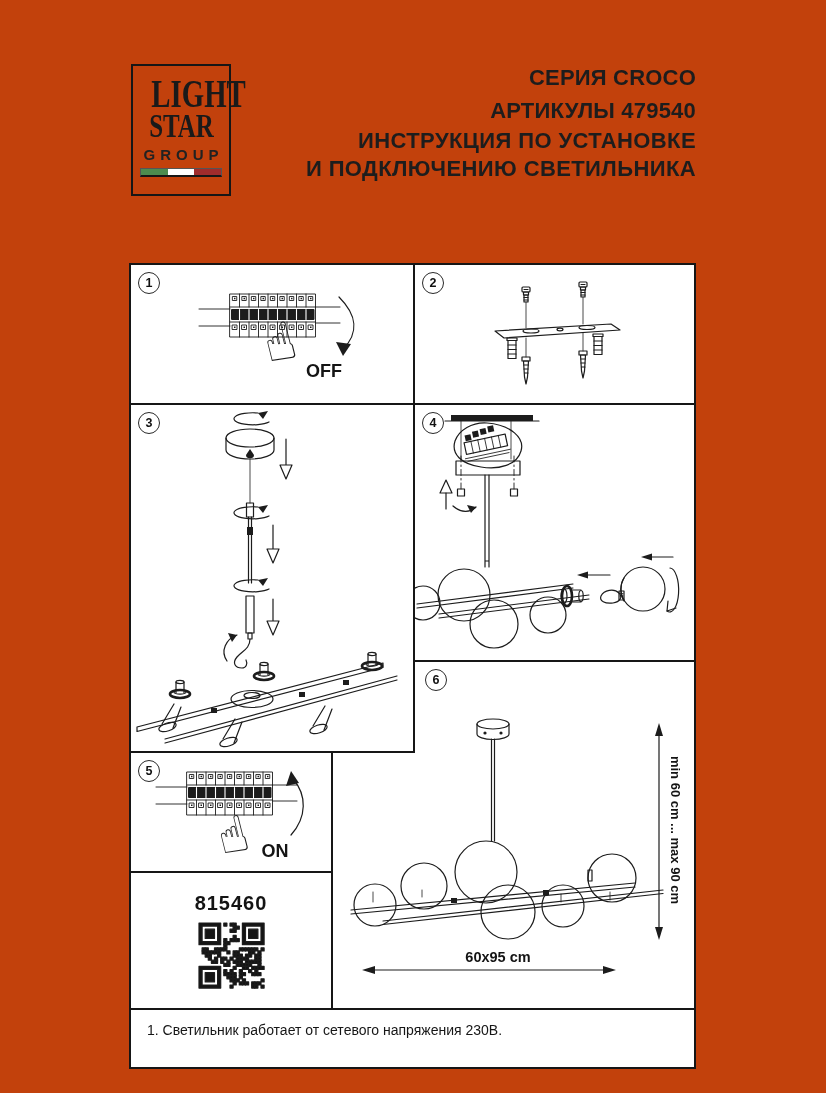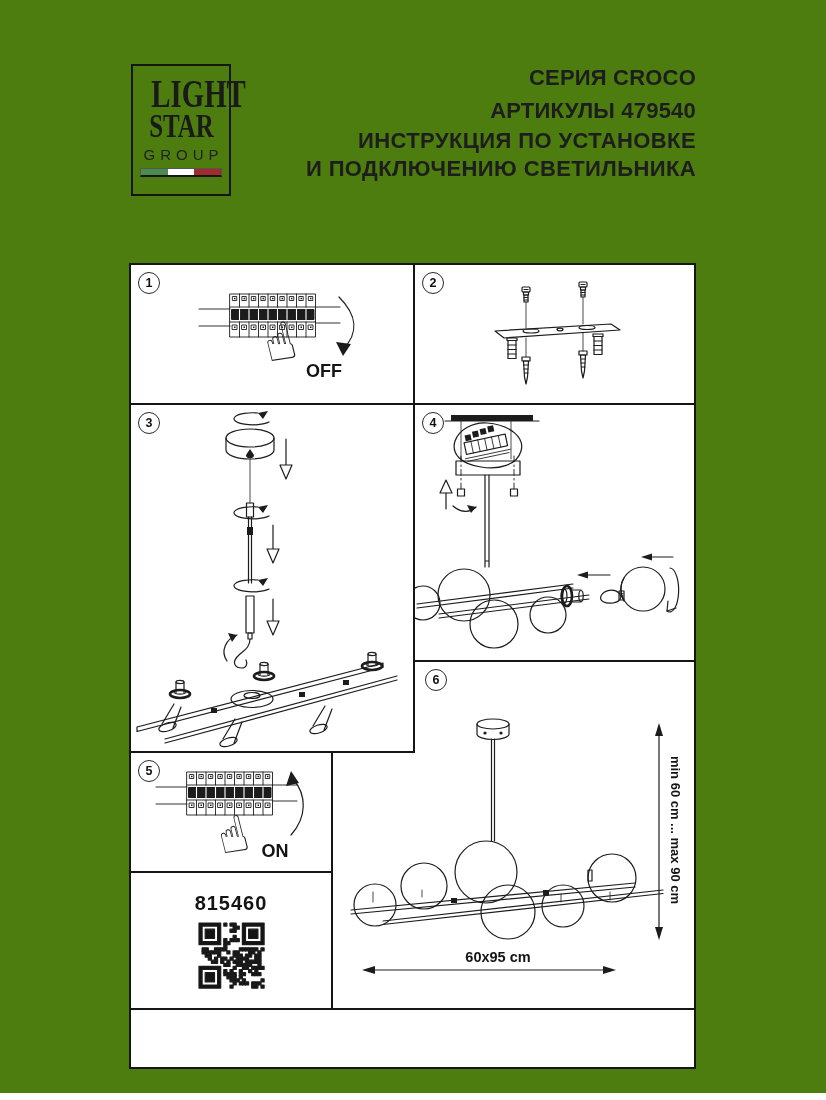--- a/index.html
+++ b/index.html
@@ -1,27 +1,27 @@
 <!DOCTYPE html>
 <html><head>
 <meta charset="utf-8">
 <title>Lightstar 815460</title>
 <style>
   html,body{margin:0;padding:0;background:#fff;}
-  .page{position:relative;width:826px;height:1093px;background:#4d7c0f;overflow:hidden;
+  .page{position:relative;width:826px;height:1093px;background:#c2410c;overflow:hidden;
         font-family:"Liberation Sans",sans-serif;color:#111;}
   
   .logo-box{position:absolute;left:131px;top:64px;width:100px;height:132px;
             border:2px solid #161616;box-sizing:border-box;text-align:center;padding-top:13px;}
   .logo-word{font-family:"Liberation Serif",serif;font-weight:bold;color:#1a1a1a;white-space:nowrap;}
   .lw1{font-size:40px;line-height:30px;}
   .lw1>span{display:inline-block;transform:scale(.72,1.02);transform-origin:center;}
   .lw2{font-size:32px;line-height:34px;}
   .lw2>span{display:inline-block;transform:scale(.78,1.02);transform-origin:center;}
-  .logo-group{font-size:15px;font-weight:normal;letter-spacing:5px;margin:3px 0 0 5px;color:#222;}
+  .logo-group{font-size:15px;font-weight:bold;letter-spacing:5px;margin:3px 0 0 5px;color:#222;}
   .logo-flag{width:80px;height:6px;margin:5px auto 0;display:flex;
              border:1px solid #555;border-bottom:2px solid #161616;box-sizing:content-box;}
   .logo-flag span{flex:1;}
   .fg{background:#4d8c4f;} .fw{background:#ffffff;} .fr{background:#a02c2c;}
   .titles{position:absolute;top:61px;right:130px;text-align:right;font-weight:bold;color:#1d1d1d;}
   .t1{font-size:22px;line-height:33px;letter-spacing:.2px;}
   .t2-wrap{}
   .t2{font-size:22px;line-height:28px;letter-spacing:.4px;}
   
   .panel{position:absolute;background:#fff;border:2px solid #161616;box-sizing:border-box;z-index:2;}
@@ -482,15 +482,16 @@
       <g>
         <path d="M36,308 H276"></path>
         <polygon class="f" points="29,308 42,304 42,312"></polygon>
         <polygon class="f" points="283,308 270,304 270,312"></polygon>
       </g>
       <text class="txt" x="165" y="300" font-size="14.5" text-anchor="middle">60x95 cm</text>
     </svg>
   </div>
 
   <div class="panel" id="pfooter">
+    <div>1. Светильник работает от сетевого напряжения 230В.</div>
   </div>
 
 </div>
 
 </body></html>

